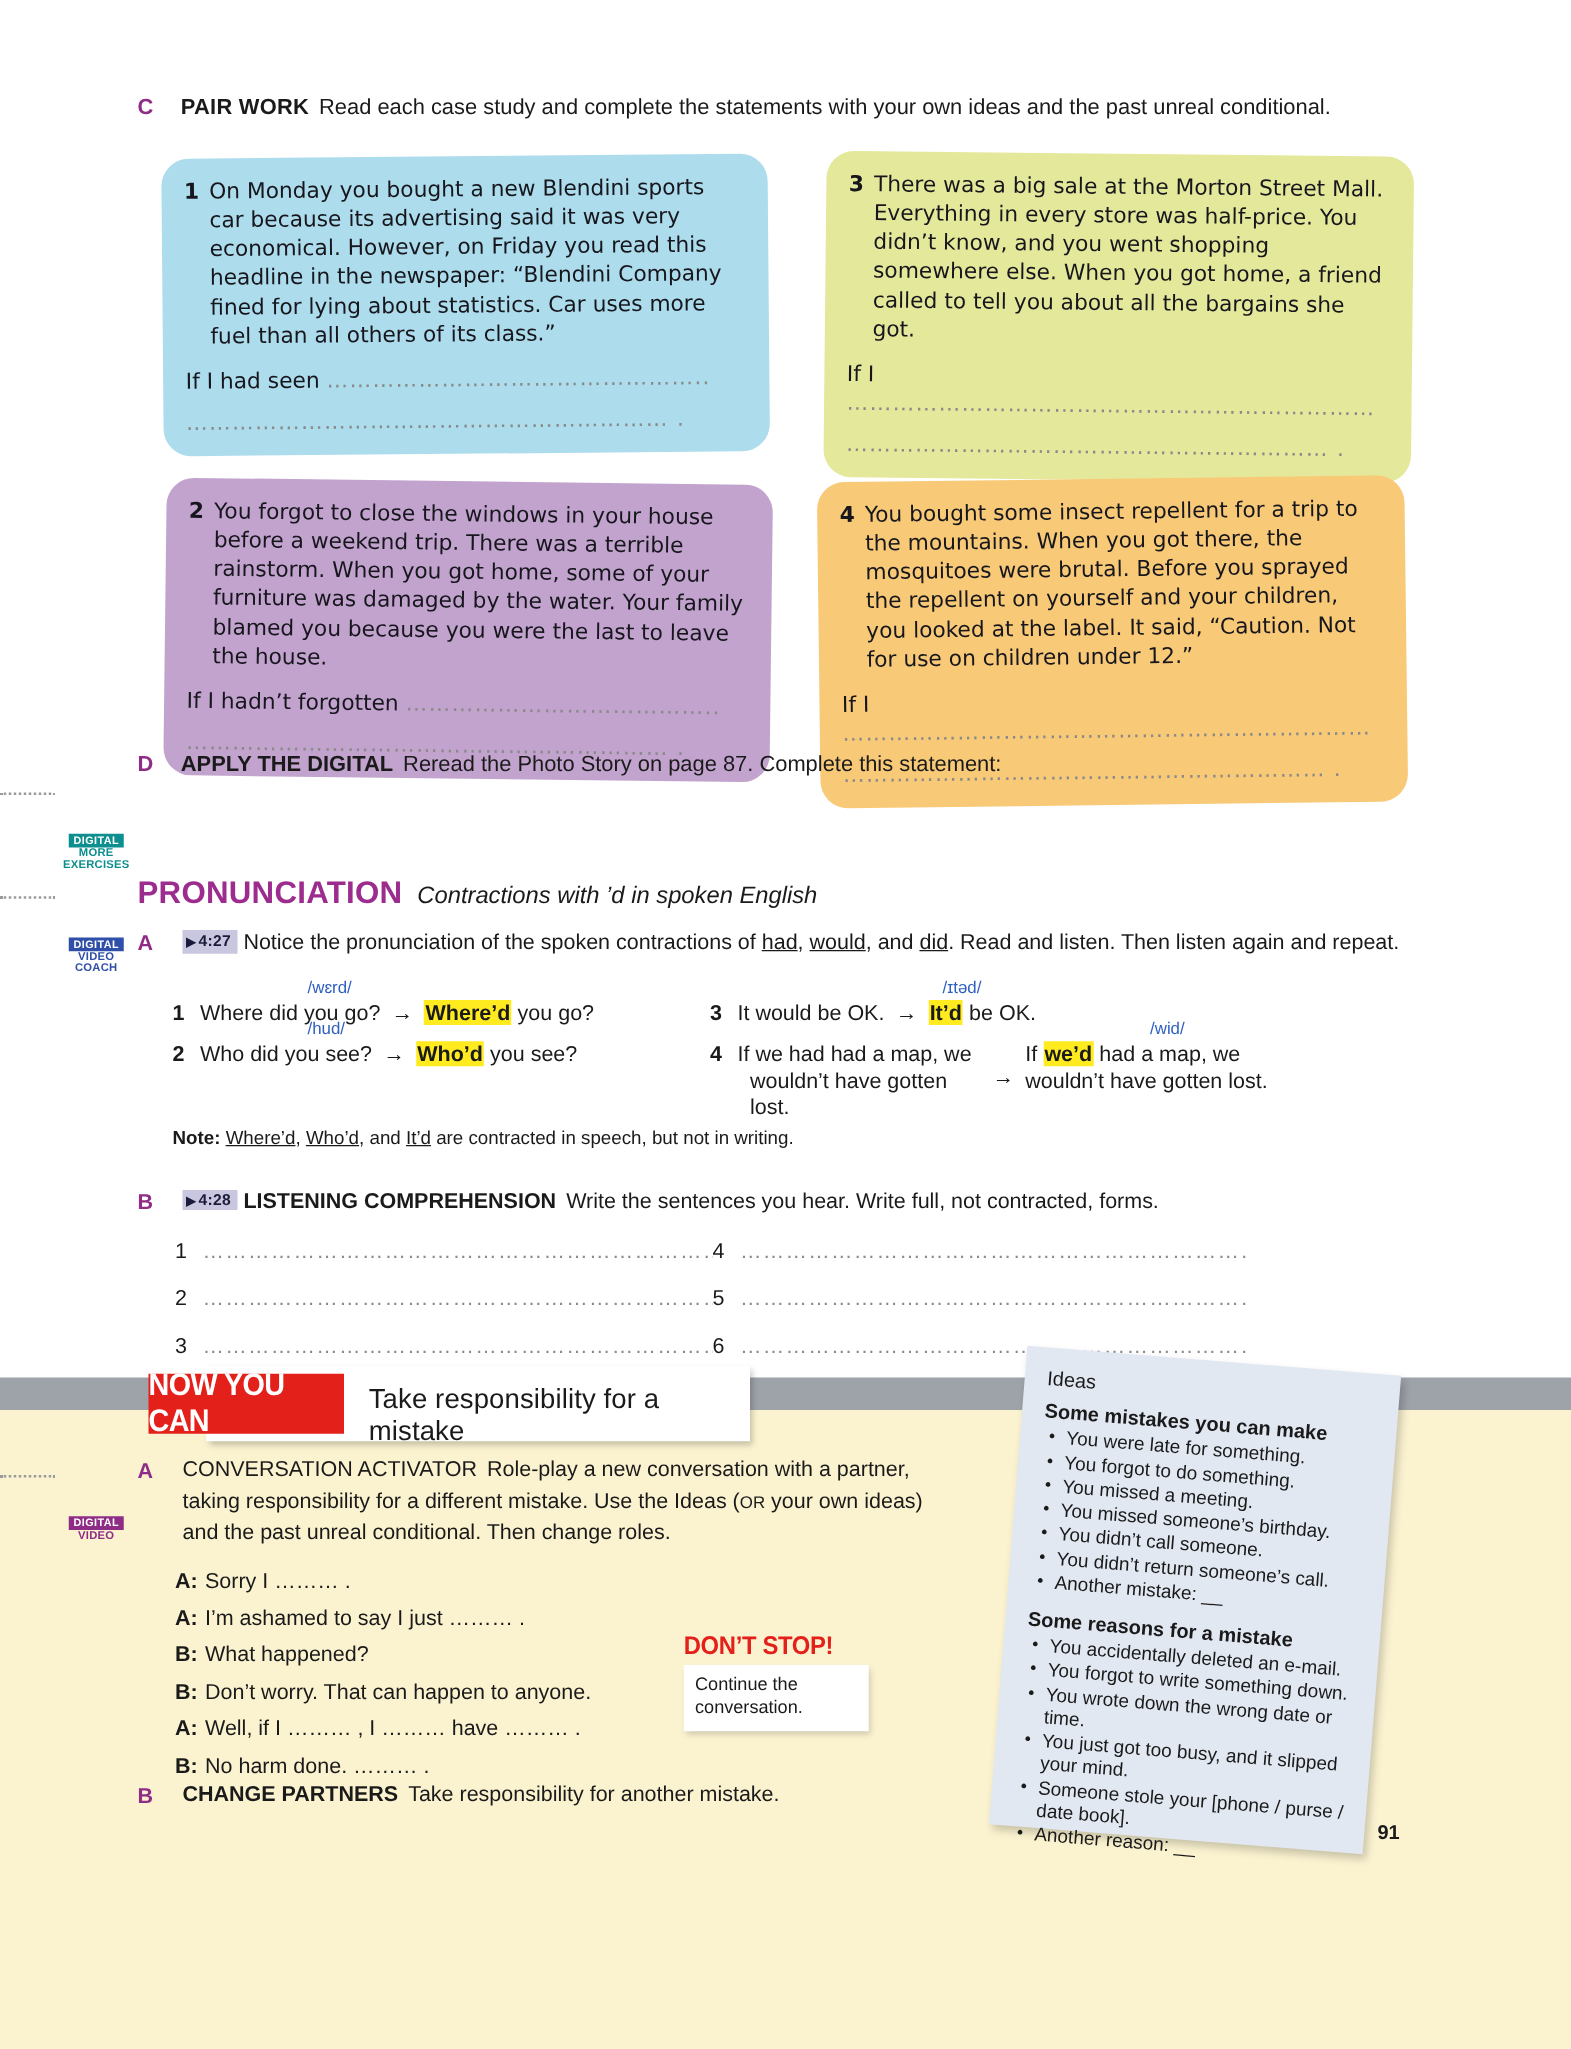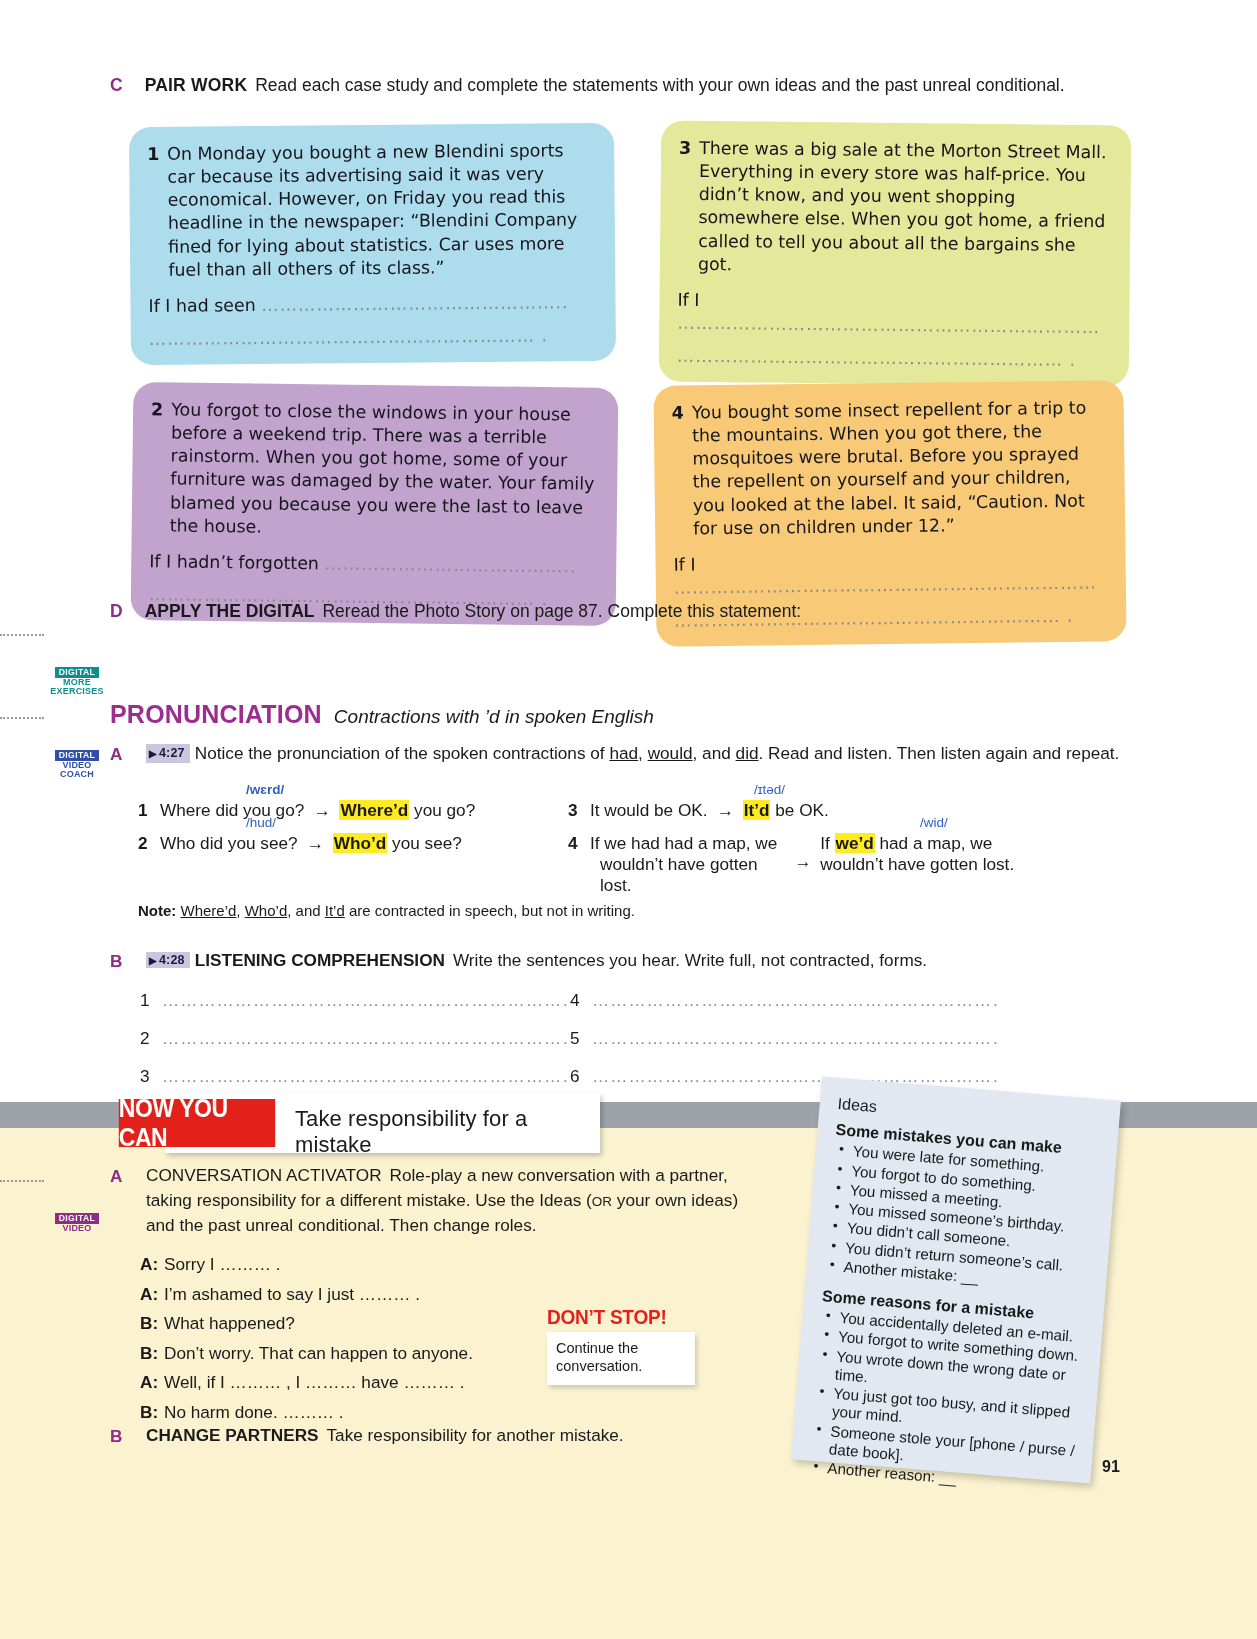--- a/index.html
+++ b/index.html
@@ -297,21 +297,21 @@
 <div id="pron-a">
   <span class="letter">A</span>
   <div class="intro">
     <span class="audio"><span class="tri">▶</span><span>4:27</span></span><span>Notice the pronunciation of the spoken contractions of </span><span class="u">had</span>, <span class="u">would</span>, and <span class="u">did</span><span>. Read and listen. Then listen again and repeat.</span>
   </div>
 </div>
 
 <div id="pron-items">
   <div class="pron-row">
     <div class="pron-col left">
-      <span class="phon" style="left:108px; top:-18px;font-weight:bold;">/wɛrd/</span>
+      <span class="phon" style="left:108px; top:-18px;">/wɛrd/</span>
       <div class="pron-line">
         <span class="n">1</span>
         <span>Where did you go?</span>
         <span class="arrow">→</span>
         <span><span class="hl">Where’d</span><span> you go?</span></span>
       </div>
     </div>
     <div class="pron-col right">
       <span class="phon" style="left:186px; top:-18px;">/ɪtəd/</span>
       <div class="pron-line">

